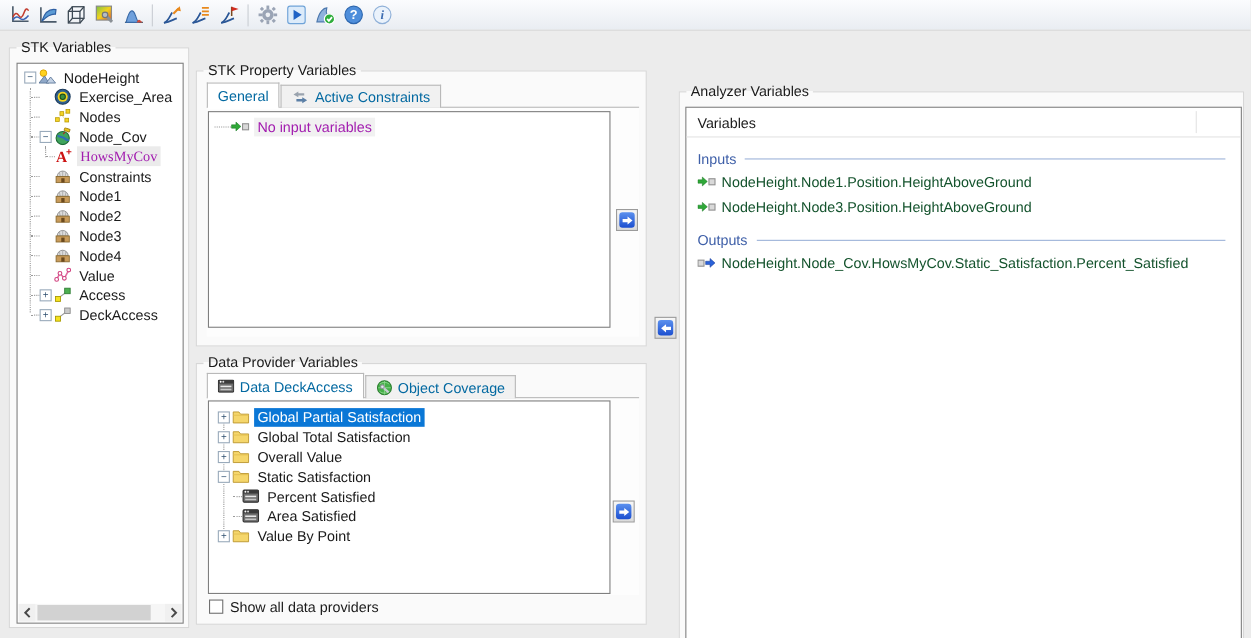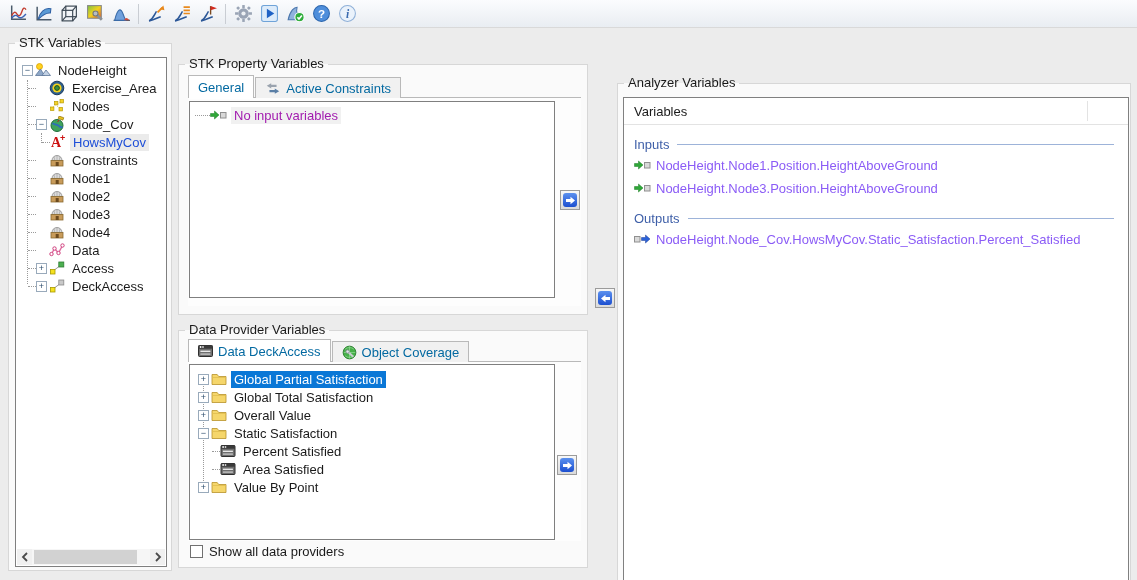--- a/index.html
+++ b/index.html
@@ -35,21 +35,21 @@
     width:11px; height:11px; flex:0 0 11px; margin-right:2px;
     border:1px solid #99AABB; background:#fff;
     font-size:9px; line-height:9px; text-align:center; color:#2F4F6F;
     display:flex; align-items:center; justify-content:center; z-index:2;
   }
   .exp-spacer { width:13px; flex:0 0 13px; }
   .hdot { width:8px; flex:0 0 8px; border-top:1px dotted #9a9a9a; }
   .ticon { width:16px; height:16px; flex:0 0 16px; margin-right:4px; }
   .tlabel { padding:1px 3px; }
   .sel-active { background:#0A77D6; color:#fff; }
-  .sel-inactive { background:#EBEBEB; color:#1d4ed8; }
+  .sel-inactive { background:#EBEBEB; color:#a21caf;font-family:Liberation Serif, serif; }
   .vguide { position:absolute; border-left:1px dotted #9a9a9a; width:0; }
   
   .tabstrip { position:absolute; display:flex; align-items:flex-end; height:23px; z-index:3; }
   .tab {
     height:21px; padding:0 9px; display:flex; align-items:center; gap:5px;
     background:#F1F1F1; border:1px solid #B9B9B9; border-bottom:none; margin-right:1px;
     color:#0369a1;
   }
   .tab.active { background:#fff; height:23px; position:relative; }
   .tab.active::after { content:""; position:absolute; left:0; right:0; bottom:-1px; height:2px; background:#fff; }
@@ -68,21 +68,21 @@
   .hscroll { position:absolute; left:1px; right:1px; bottom:1px; height:16px; background:#F6F6F6; display:flex; align-items:center; }
   .scr-btn { width:15px; height:16px; display:flex; align-items:center; justify-content:center; background:#F0F0F0; }
   .scr-thumb { position:absolute; left:17px; width:103px; top:1px; bottom:1px; background:#D2D2D2; }
   
   .an-box { position:absolute; background:#fff; border:1px solid #808080; }
   .an-header { height:27px; border-bottom:1px solid #E3E3E3; display:flex; align-items:center; padding-left:10px; position:relative; }
   .an-colsep { position:absolute; right:40px; top:3px; bottom:3px; width:1px; background:#E3E3E3; }
   .an-content { padding:7px 10px 0 10px; }
   .sect { display:flex; align-items:center; gap:8px; color:#3E5FA8; height:20px; margin-top:2px; }
   .sect::after { content:""; flex:1; border-top:1px solid #9DB3D9; margin-right:4px; }
-  .vitem { display:flex; align-items:center; gap:5px; height:23px; color:#8b5cf6; }
+  .vitem { display:flex; align-items:center; gap:5px; height:23px; color:#14532d; }
   
   .cbrow { position:absolute; display:flex; align-items:center; gap:6px; }
   .cb { width:13px; height:13px; border:1px solid #707070; background:#fff; }
 </style>
 </head>
 <body>
 
 <div class="toolbar">
   <div class="tbtn">
     <svg width="19" height="19" viewBox="0 0 18 18">
@@ -317,21 +317,21 @@
           <span class="exp-spacer"></span>
         <svg class="ticon" viewBox="0 0 16 16">
           <polyline points="2.5,12 5.5,6.5 9.5,11 13.5,3.5" stroke="#E06AA0" stroke-width="1.4" fill="none"></polyline>
           <g fill="#fff" stroke="#D0407E" stroke-width="1">
             <circle cx="2.5" cy="12" r="1.7"></circle>
               <circle cx="5.5" cy="6.5" r="1.7"></circle>
             <circle cx="9.5" cy="11" r="1.7"></circle>
               <circle cx="13.5" cy="3.5" r="1.7"></circle>
           </g>
         </svg>
-        <span class="tlabel">Data</span>
+        <span class="tlabel">Value</span>
       </div>
       <div class="trow" style="padding-left:12px;">
         <span class="hdot"></span>
         <span class="expander">+</span>
         <svg class="ticon" viewBox="0 0 16 16">
           <line x1="4" y1="11" x2="12" y2="5" stroke="#9a9a9a" stroke-width="1"></line>
           <rect x="1.5" y="9.5" width="4.5" height="4.5" fill="#F5E11E" stroke="#A89A00" stroke-width="0.8"></rect>
           <rect x="9.8" y="2" width="5" height="5" fill="#4CAF50" stroke="#2E7D32" stroke-width="0.8"></rect>
         </svg>
         <span class="tlabel">Access</span>

